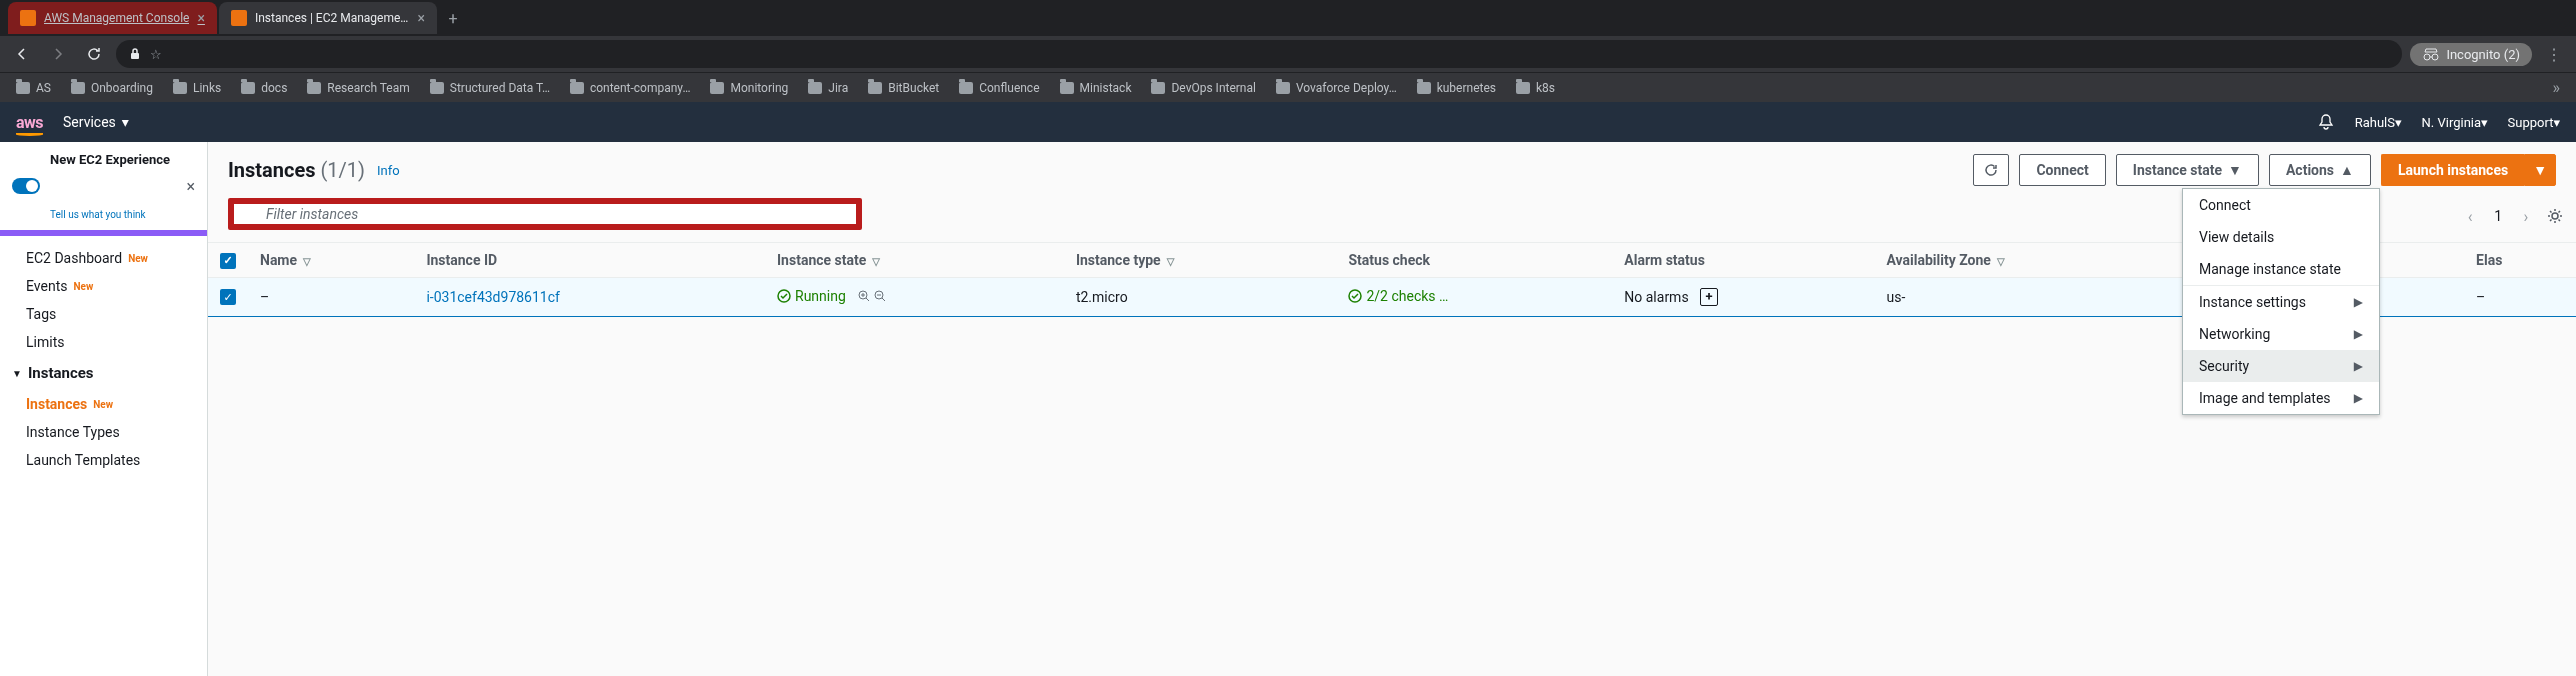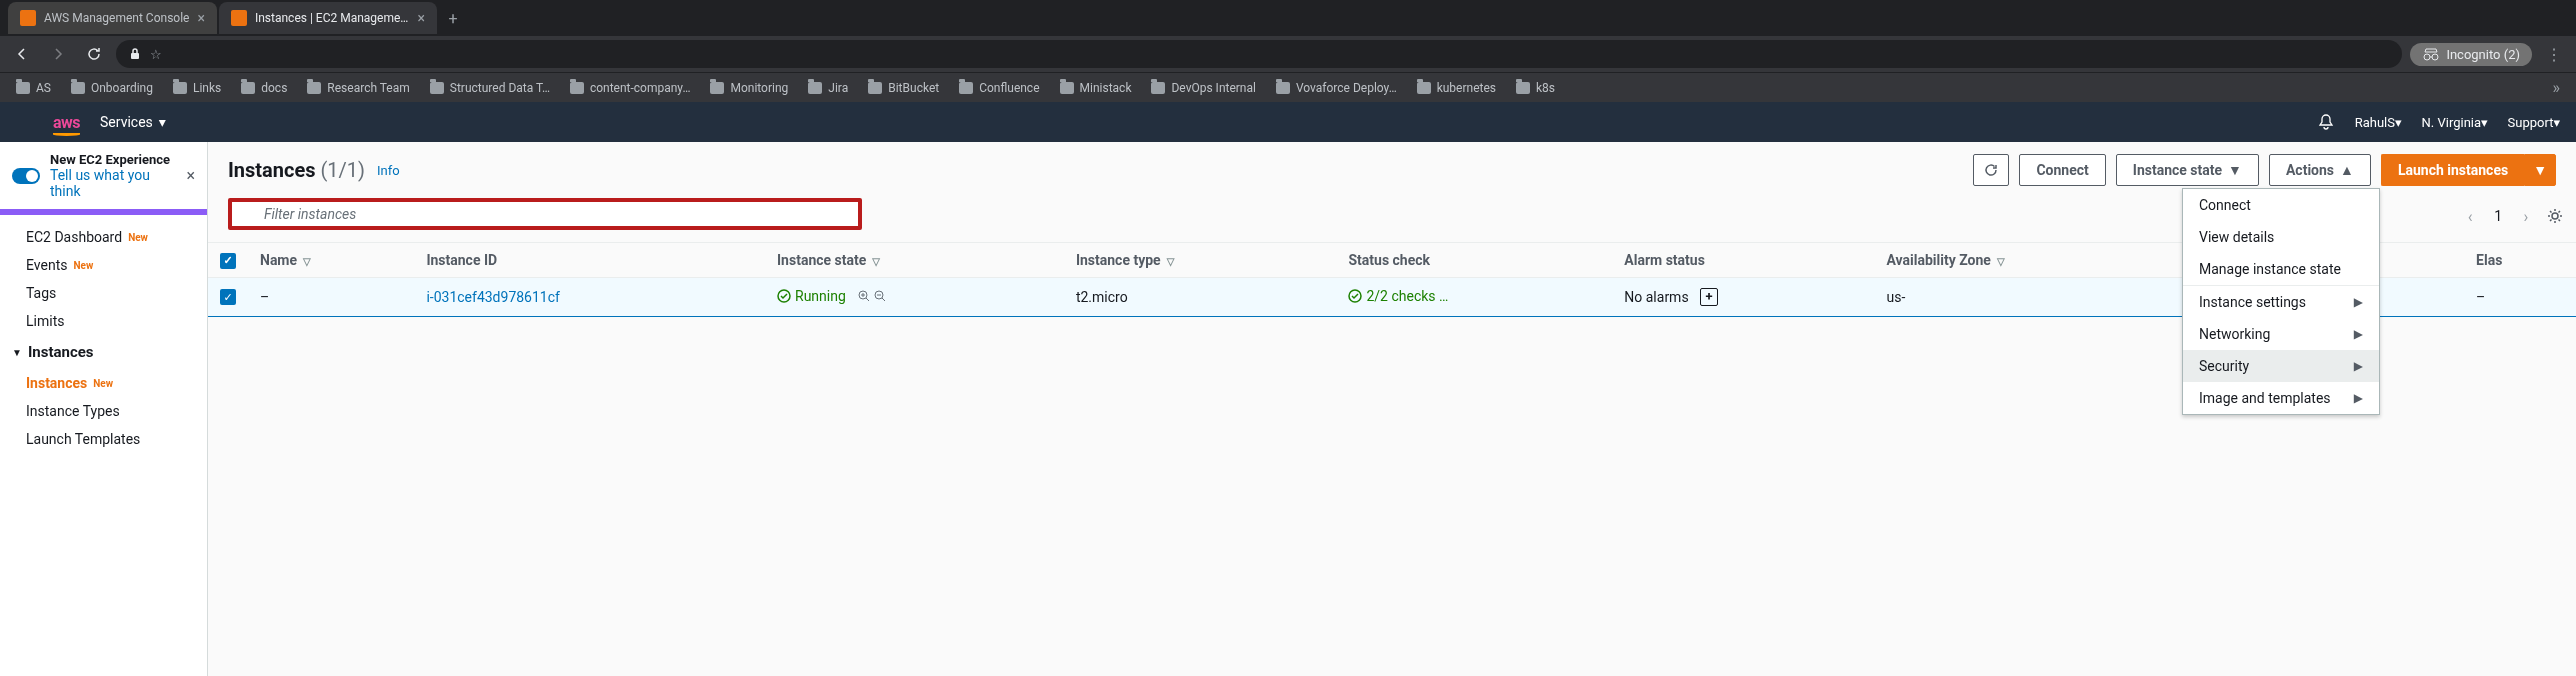--- a/index.html
+++ b/index.html
@@ -2,21 +2,21 @@
 <html><head>
 <meta charset="utf-8">
 <style>
 * { margin: 0; padding: 0; box-sizing: border-box; font-family: -apple-system, BlinkMacSystemFont, "Segoe UI", Roboto, sans-serif; }
 body { background: #fff; overflow: hidden; width: 2576px; height: 677px; }
 
 
 .browser-chrome { background: #202124; color: #e8eaed; }
 .tab-bar { display: flex; align-items: center; height: 36px; padding-left: 8px; }
 .tab { display: flex; align-items: center; height: 32px; padding: 0 12px; border-radius: 8px 8px 0 0; margin-right: 2px; font-size: 12px; gap: 8px; max-width: 218px; }
-.tab.inactive { background: #404040; color: #bdc1c6; }
+.tab.inactive { background: #7f1d1d; color: #bdc1c6; text-decoration: underline; }
 .tab.active { background: #35363a; color: #e8eaed; }
 .tab-favicon { width: 16px; height: 16px; border-radius: 2px; flex-shrink: 0; }
 .tab-favicon.orange { background: #ec7211; }
 .tab-title { white-space: nowrap; overflow: hidden; text-overflow: ellipsis; }
 .tab-close { font-size: 14px; color: #9aa0a6; cursor: pointer; }
 .new-tab { width: 28px; height: 28px; display: flex; align-items: center; justify-content: center; color: #9aa0a6; font-size: 16px; cursor: pointer; }
 
 .addr-bar { display: flex; align-items: center; height: 36px; background: #35363a; padding: 0 8px; gap: 8px; }
 .nav-btn { width: 28px; height: 28px; display: flex; align-items: center; justify-content: center; color: #9aa0a6; cursor: pointer; }
 .nav-btn.disabled { opacity: .4; }
@@ -27,38 +27,38 @@
 .dots { width: 28px; display: flex; align-items: center; justify-content: center; color: #9aa0a6; cursor: pointer; }
 
 .bookmark-bar { display: flex; align-items: center; height: 30px; background: #35363a; padding: 0 8px; gap: 4px; border-top: 1px solid #202124; }
 .bookmark { display: flex; align-items: center; gap: 6px; padding: 4px 8px; font-size: 12px; color: #bdc1c6; cursor: pointer; border-radius: 4px; }
 .bm-folder { width: 14px; height: 12px; background: #9aa0a6; border-radius: 2px; position: relative; }
 .bm-folder::before { content: ""; position: absolute; top: -3px; left: 0; width: 6px; height: 3px; background: #9aa0a6; border-radius: 1px 1px 0 0; }
 .bm-more { margin-left: auto; color: #9aa0a6; font-size: 16px; padding: 0 8px; cursor: pointer; }
 
 
 .aws-header { background: #232f3e; color: #fff; height: 40px; display: flex; align-items: center; padding: 0 16px; gap: 20px; }
-.aws-logo { font-weight: 700; font-size: 16px; color: #ec4899; letter-spacing: -0.5px; position: relative; margin-left: 37px; }
+.aws-logo { font-weight: 700; font-size: 16px; color: #f9a8d4; letter-spacing: -0.5px; position: relative; }
 .aws-logo::after { content: ""; position: absolute; left: 0; right: 0; bottom: -4px; height: 3px; background: #ff9900; border-radius: 0 0 50% 50%; }
 .services-btn { display: flex; align-items: center; gap: 6px; font-size: 14px; cursor: pointer; }
 .header-right { margin-left: auto; display: flex; align-items: center; gap: 20px; font-size: 13px; }
 .header-item { display: flex; align-items: center; cursor: pointer; justify-content: center; }
 .bell { width: 18px; height: 18px; }
 
 
 .main-layout { display: flex; height: calc(100% - 101px - 40px); }
 
 
 .sidebar { width: 208px; border-right: 1px solid #d5dbdb; background: #fff; overflow-y: auto; }
 .new-exp { display: flex; align-items: center; padding: 10px 12px; gap: 10px; border-bottom: 6px solid #8b5cf6; }
 .toggle { width: 28px; height: 16px; background: #0073bb; border-radius: 8px; position: relative; cursor: pointer; flex-shrink: 0; }
 .toggle::after { content: ""; position: absolute; right: 2px; top: 2px; width: 12px; height: 12px; background: #fff; border-radius: 50%; }
 .new-exp-text { flex: 1; }
 .new-exp-title { font-size: 13px; font-weight: 700; color: #16191f; }
-.new-exp-sub { font-size: 14px; color: #0073bb; cursor: pointer; }
+.new-exp-sub { font-size: 10px; color: #0073bb; cursor: pointer; margin-top: 42px; }
 .new-exp-close { font-size: 16px; color: #545b64; cursor: pointer; }
 
 .side-nav { padding: 8px 0; }
 .side-link { display: flex; align-items: center; padding: 6px 16px 6px 26px; font-size: 14px; color: #16191f; cursor: pointer; gap: 6px; }
 .side-link.active { color: #ec7211; font-weight: 700; }
 .side-section { display: flex; align-items: center; padding: 8px 16px 8px 12px; font-size: 15px; font-weight: 700; color: #16191f; cursor: pointer; gap: 6px; }
 .new-badge { font-size: 10px; color: #ec7211; font-weight: 700; }
 .caret-down { font-size: 10px; }
 
 
@@ -70,21 +70,21 @@
 .header-actions { margin-left: auto; display: flex; gap: 10px; align-items: center; position: relative; }
 .aws-btn { height: 32px; padding: 0 16px; border: 1px solid #545b64; background: #fff; border-radius: 2px; font-size: 14px; font-weight: 700; color: #545b64; cursor: pointer; display: flex; align-items: center; gap: 6px; }
 .aws-btn.icon-only { padding: 0 8px; width: 36px; justify-content: center; }
 .aws-btn.primary { background: #ec7211; border-color: #ec7211; color: #fff; }
 .aws-btn.open { background: #fff; }
 .btn-split { display: flex; }
 .btn-split .aws-btn:first-child { border-radius: 2px 0 0 2px; border-right: none; }
 .btn-split .aws-btn:last-child { border-radius: 0 2px 2px 0; padding: 0 8px; }
 
 .filter-row { padding: 0 20px 12px; }
-.filter-input { width: 634px; height: 32px; border: 4px solid #b91c1c; border-radius: 2px; padding: 0 10px 0 32px; font-size: 14px; position: relative; background: #fff; }
+.filter-input { width: 634px; height: 32px; border: 6px solid #b91c1c; border-radius: 2px; padding: 0 10px 0 32px; font-size: 14px; position: relative; background: #fff; }
 .filter-wrap { position: relative; display: inline-block; }
 .filter-wrap .search-icon { position: absolute; left: 10px; top: 8px; color: #687078; }
 .filter-input::placeholder { font-style: italic; color: #687078; }
 
 .table-wrap { flex: 1; overflow: auto; position: relative; }
 .table-toolbar-right { position: absolute; right: 12px; top: -36px; display: flex; align-items: center; gap: 8px; }
 .pager-btn { width: 24px; height: 24px; display: flex; align-items: center; justify-content: center; color: #9aa0a6; cursor: pointer; }
 .pager-num { font-size: 14px; color: #16191f; padding: 0 4px; }
 .gear { color: #545b64; cursor: pointer; }
 

